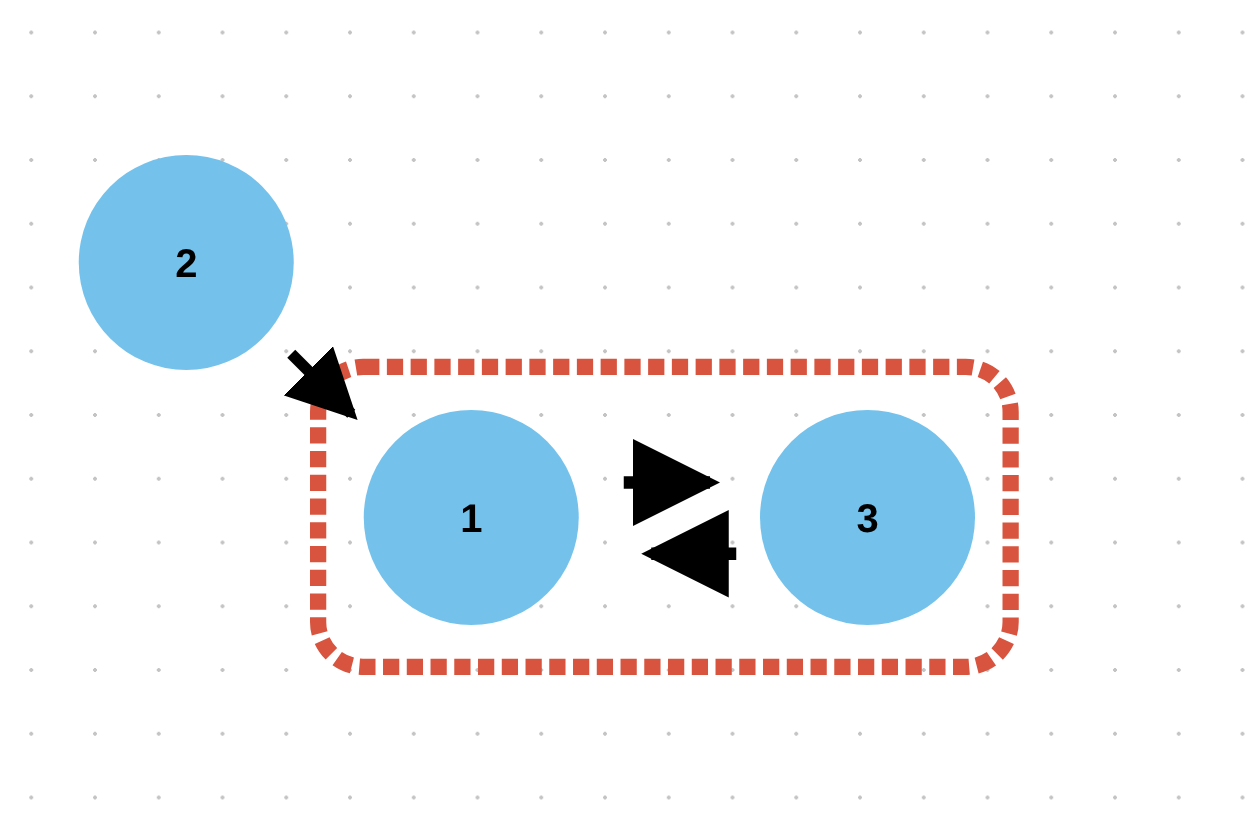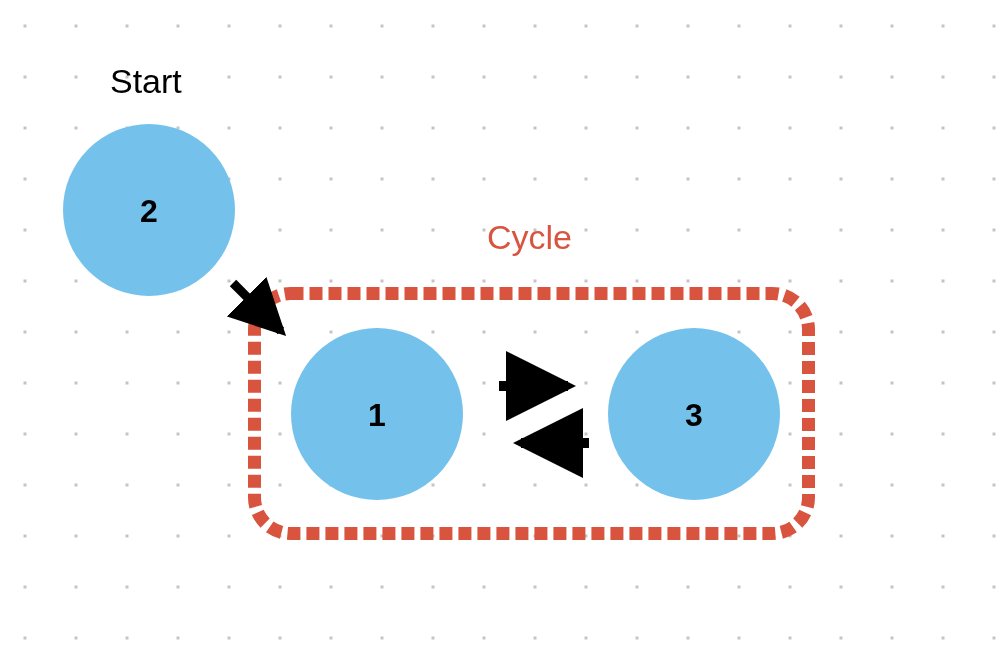--- a/index.html
+++ b/index.html
@@ -83,17 +83,15 @@
 
     <g>
       <line x1="589" y1="443" x2="521" y2="443" stroke="#000000" stroke-width="10" stroke-linecap="butt" marker-end="url(#arrowhead-right)"></line>
     </g>
   </svg>
 
   <div class="node-label" style="left:149px; top:211px;">2</div>
   <div class="node-label" style="left:377px; top:415px;">1</div>
   <div class="node-label" style="left:694px; top:415px;">3</div>
 
-  <div class="text-label caption-start" style="left:110px; top:62px;">Start</div>
 
-  <div class="text-label caption-cycle" style="left:487px; top:218px;">Cycle</div>
 
 </div>
 
 </body></html>

